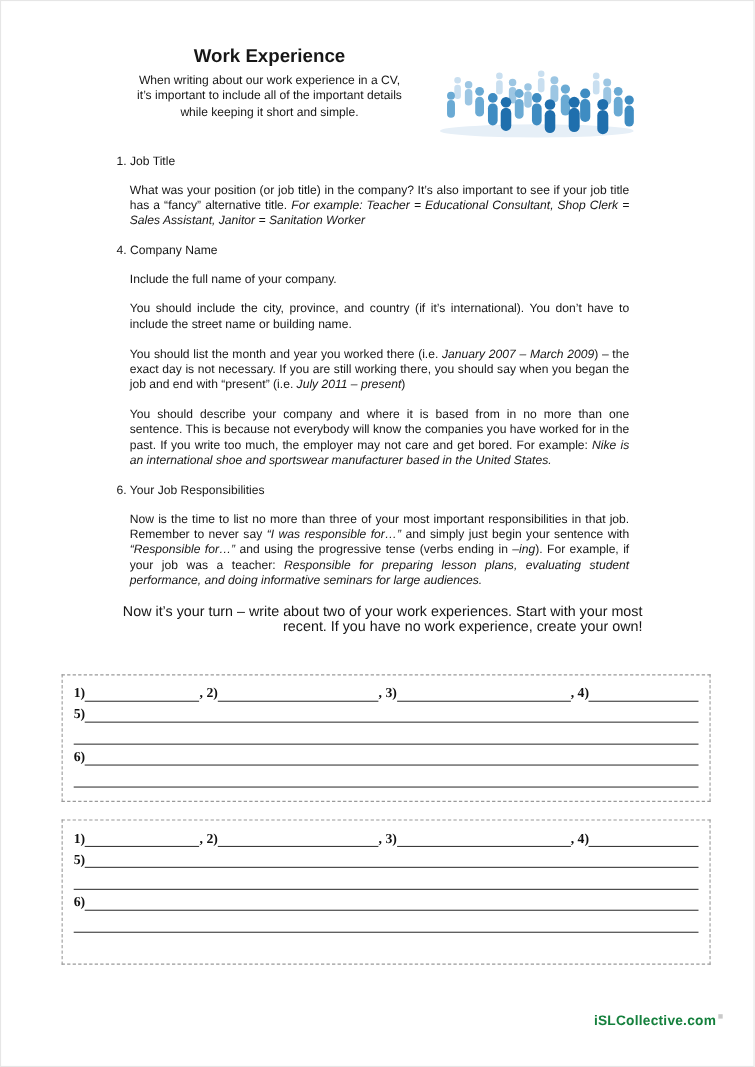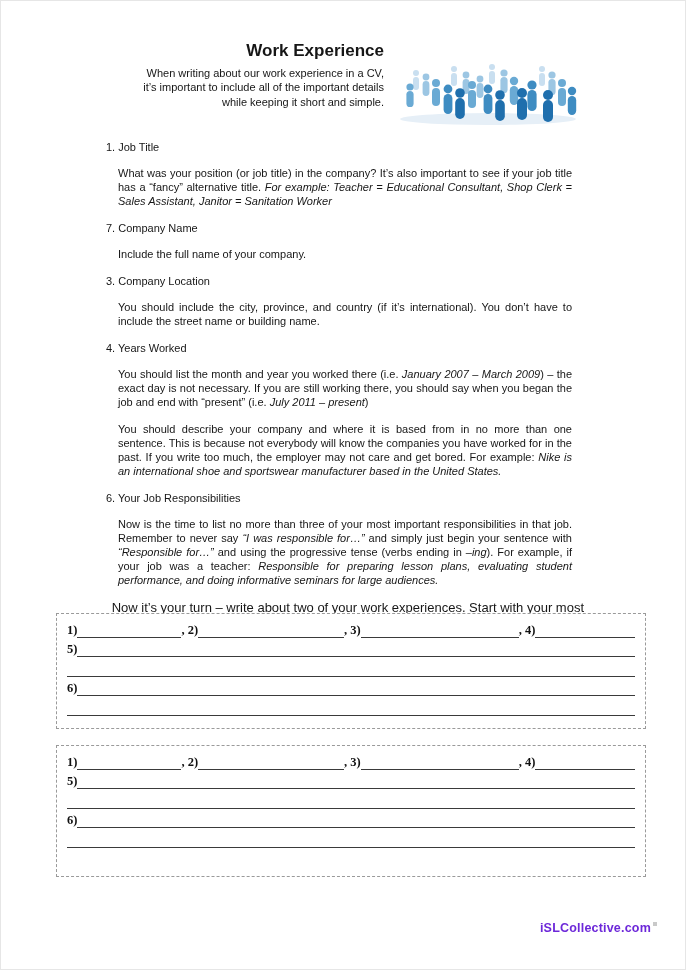--- a/index.html
+++ b/index.html
@@ -5,21 +5,21 @@
   html,body{margin:0;padding:0;}
   body{
     width:686px;height:970px;background:#ffffff;position:relative;
     font-family:"Liberation Sans", sans-serif;color:#161616;
   }
   .page{position:absolute;inset:0;background:#ffffff;border:1px solid #e6e6e6;box-sizing:border-box;overflow:hidden;}
 
   .content{position:absolute;left:105px;top:34px;width:478px;}
 
   .header{display:flex;align-items:flex-start;}
-  .header-left{width:278px;text-align:right;}
+  .header-left{width:278px;text-align:center;}
   .page-title{font-size:17px;font-weight:bold;margin:6px 0 5px 0;}
   .intro{font-size:11px;line-height:1.3;white-space:pre-line;}
   .header-img{width:192px;height:92px;margin-left:8px;flex:0 0 auto;}
 
   .section{margin-top:13px;}
   .sec-heading{font-size:11px;font-weight:normal;line-height:14px;}
   .sec-body{font-size:11px;line-height:14px;margin:12px;text-align:justify;}
   .sec-body .i{font-style:italic;}
   .sec-body .b{font-weight:normal;}
   .closing{margin-top:14px;font-size:13px;line-height:14px;text-align:right;}
@@ -37,21 +37,21 @@
   .blank.b1{width:104px;}
   .blank.b2{width:146px;}
   .blank.b3{width:158px;}
   .blank.b4{flex:1;}
   .line-row{display:flex;align-items:flex-end;height:19px;}
   .fill{flex:1;border-bottom:1px solid #3a3a3a;height:13px;}
   .cont-row{height:19px;border-bottom:1px solid #3a3a3a;}
 
   .footer-brand{
     position:absolute;right:28px;top:920px;
-    color:#6d28d9;font-weight:bold;font-size:12.5px;letter-spacing:.2px;
+    color:#15803d;font-weight:bold;font-size:12.5px;letter-spacing:.2px;
   }
   .footer-mark{
     display:inline-block;width:4px;height:4px;background:#c9c9c9;
     vertical-align:top;margin:1px 0 0 2px;
   }
 </style>
 </head>
 <body>
 
 <div class="page">
@@ -126,31 +126,29 @@
         </svg>
       </div>
     </div>
 
     <div class="section">
       <div class="sec-heading">1. Job Title</div>
       <p class="sec-body"><span>What was your position (or job title) in the company? It’s also important to see if your job title has a “fancy” alternative title. </span><span class="i">For example: Teacher = Educational Consultant, Shop Clerk = Sales Assistant, Janitor = Sanitation Worker</span></p>
     </div>
 
     <div class="section">
-      <div class="sec-heading">7. Company Name</div>
+      <div class="sec-heading">4. Company Name</div>
       <p class="sec-body"><span>Include the full name of your company.</span></p>
     </div>
 
     <div class="section">
-      <div class="sec-heading">3. Company Location</div>
       <p class="sec-body"><span>You should include the city, province, and country (if it’s international). You don’t have to include the street name or building name.</span></p>
     </div>
 
     <div class="section">
-      <div class="sec-heading">4. Years Worked</div>
       <p class="sec-body"><span>You should list the month and year you worked there (i.e. </span><span class="i">January 2007 – March 2009</span><span>) – the exact day is not necessary. If you are still working there, you should say when you began the job and end with “present” (i.e. </span><span class="i">July 2011 – present</span><span>)</span></p>
     </div>
 
     <div class="section">
       <p class="sec-body"><span>You should describe your company and where it is based from in </span><span class="b">no more than one sentence</span><span>. This is because not everybody will know the companies you have worked for in the past. If you write too much, the employer may not care and get bored. For example: </span><span class="i">Nike is an international shoe and sportswear manufacturer based in the United States.</span></p>
     </div>
 
     <div class="section">
       <div class="sec-heading">6. Your Job Responsibilities</div>
       <p class="sec-body"><span>Now is the time to list no more than </span><span class="b">three</span><span> of your most important responsibilities in that job. Remember to </span><span class="b">never</span><span> say </span><span class="i">“I was responsible for…”</span><span> and simply just begin your sentence with </span><span class="i">“Responsible for…”</span><span> and using the progressive tense (verbs ending in </span><span class="i">–ing</span><span>). For example, if your job was a teacher: </span><span class="i">Responsible for preparing lesson plans, evaluating student performance, and doing informative seminars for large audiences.</span></p>

